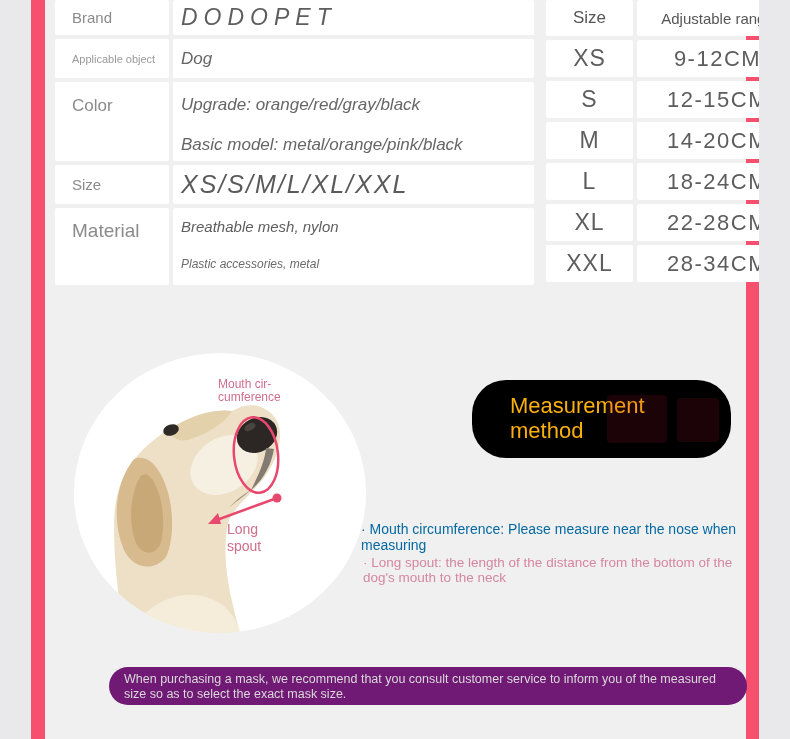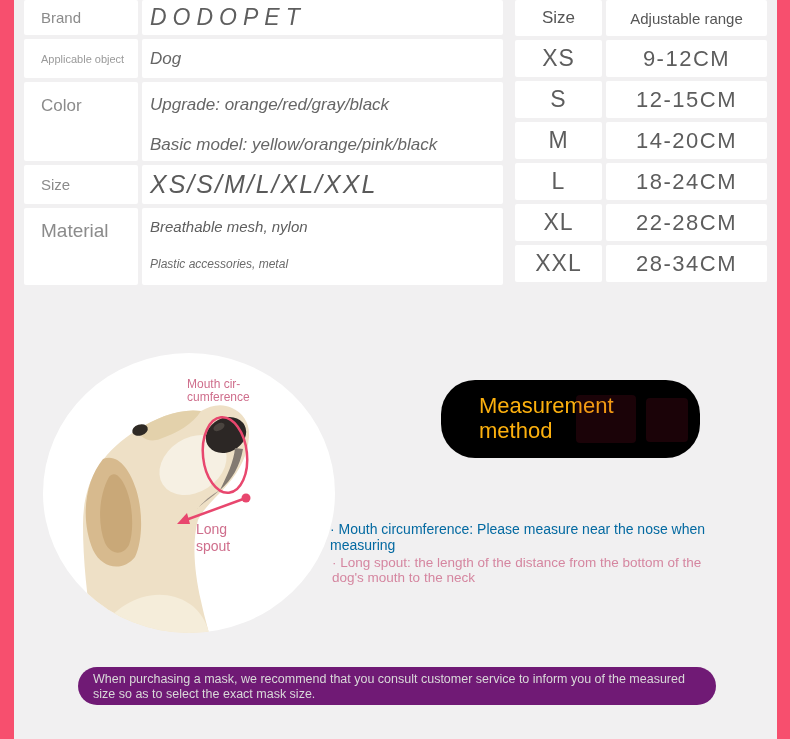--- a/index.html
+++ b/index.html
@@ -1,20 +1,20 @@
 <!DOCTYPE html>
 <html><head>
 <meta charset="utf-8">
 <style>
   * { margin:0; padding:0; box-sizing:border-box; }
   html,body { background:#e9e8ea; }
   body { font-family:"Liberation Sans","DejaVu Sans",sans-serif; }
 
   .page {
-    position:relative; width:790px; height:739px;
+    position:relative; width:728px; height:739px;
     background:#f1f0f1; overflow:hidden; margin:0 auto;
   }
 
   .stripe { position:absolute; top:0; height:739px; background:#f74f6e; }
   .stripe.left  { left:0;  width:14px; }
   .stripe.right { right:0; width:13px; }
 
   
   .spec-table { position:absolute; left:24px; top:0; width:479px;
     display:flex; flex-direction:column; gap:4px; }
@@ -95,21 +95,21 @@
       <div class="cell spec-value value-brand">DODOPET</div>
     </div>
     <div class="spec-row row-object">
       <div class="cell spec-label small">Applicable object</div>
       <div class="cell spec-value">Dog</div>
     </div>
     <div class="spec-row row-color">
       <div class="cell spec-label">Color</div>
       <div class="cell spec-value multi">
         <span class="line1">Upgrade: orange/red/gray/black</span>
-        <span class="line2">Basic model: yellow/orange/pink/black</span>
+        <span class="line2">Basic model: metal/orange/pink/black</span>
       </div>
     </div>
     <div class="spec-row row-size">
       <div class="cell spec-label">Size</div>
       <div class="cell spec-value value-sizes">XS/S/M/L/XL/XXL</div>
     </div>
     <div class="spec-row row-material">
       <div class="cell spec-label">Material</div>
       <div class="cell spec-value multi">
         <span class="line1">Breathable mesh, nylon</span>

